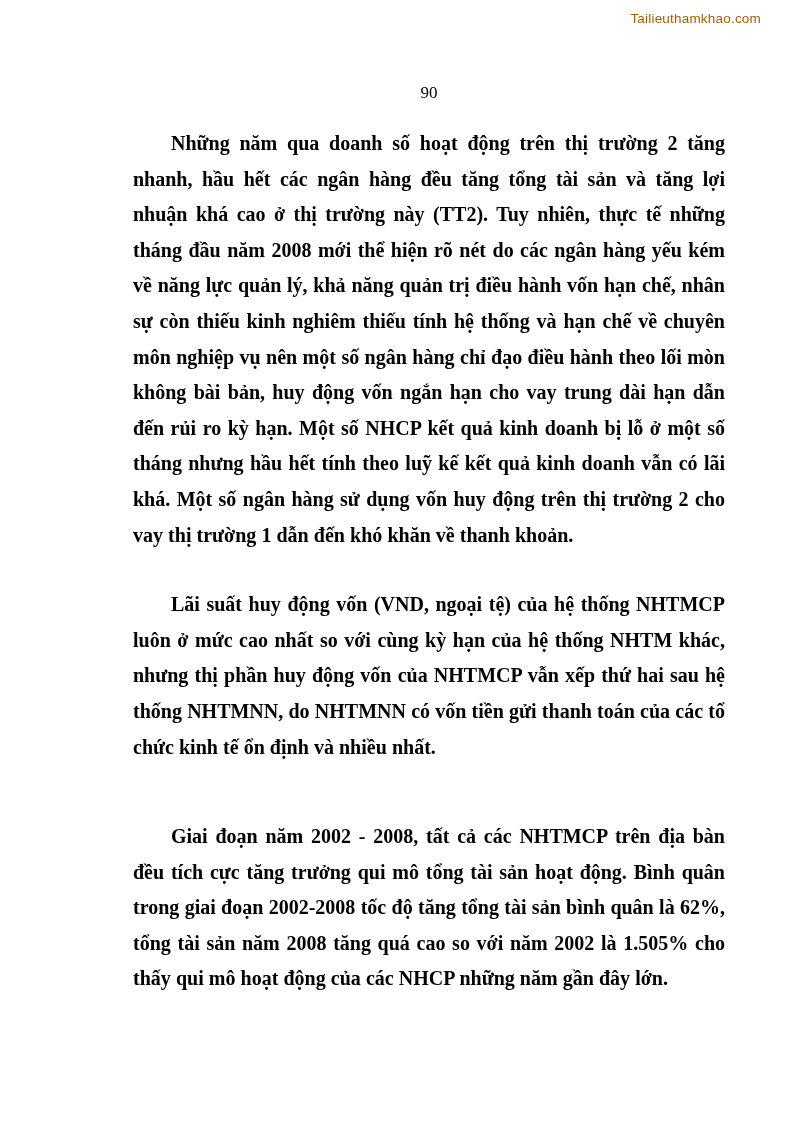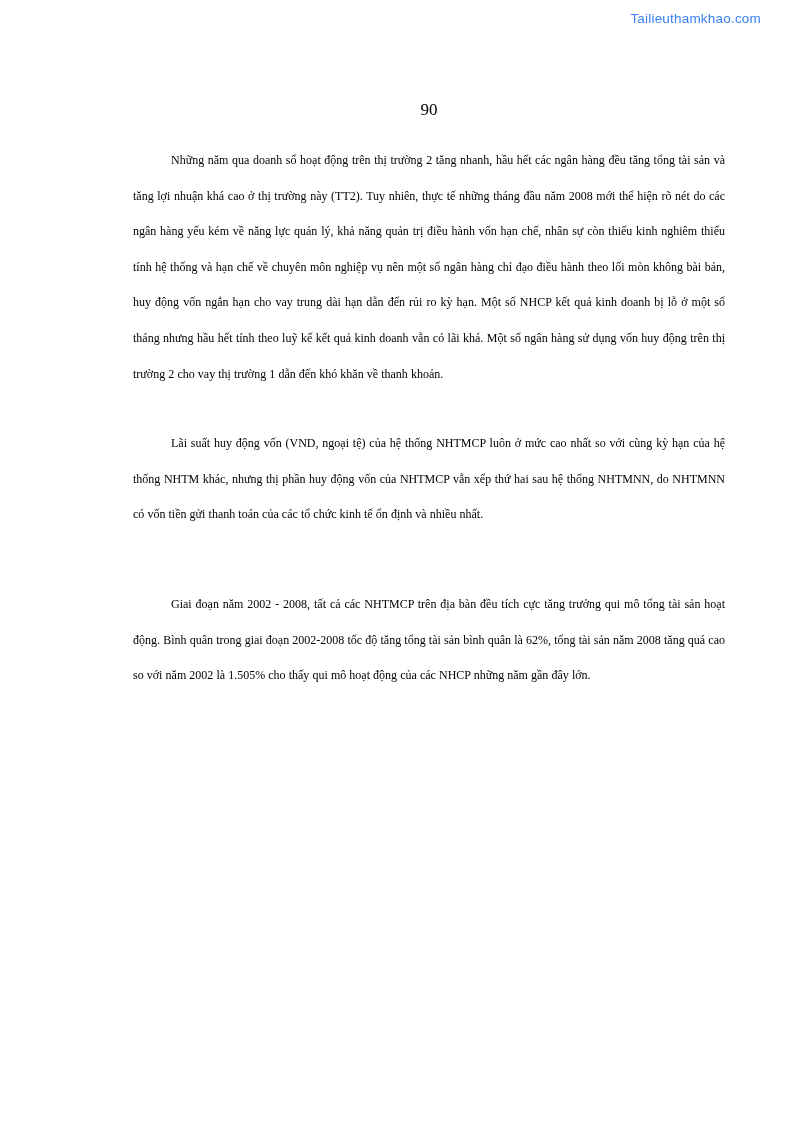--- a/index.html
+++ b/index.html
@@ -19,44 +19,45 @@
     overflow: hidden;
     box-sizing: border-box;
   }
   .watermark {
     position: absolute;
     top: 11px;
     right: 33px;
     font-family: "Liberation Sans", "DejaVu Sans", sans-serif;
     font-size: 13.5px;
     letter-spacing: 0.2px;
-    color: #3b82f6;
+    color: #a16207;
     user-select: none;
     white-space: nowrap;
   }
   .content {
     position: absolute;
     left: 133px;
-    top: 17px;
+    top: 0;
     width: 592px;
   }
   .page-number {
     text-align: center;
     font-size: 17px;
     margin-top: 84px;
     line-height: 1;
   }
   p.body-text {
     margin: 0;
-    font-size: 12px;
+    font-size: 20px;
     line-height: 35.6px;
     text-align: justify;
     text-indent: 38px;
     text-justify: inter-word;
     word-spacing: 0.1px;
+    font-weight: bold;
   }
   p.body-text.first {
     margin-top: 25px;
   }
   .bullet-heading {
     margin: 0;
     font-size: 17px;
     line-height: 35.6px;
     font-weight: bold;
     padding-left: 38px;

